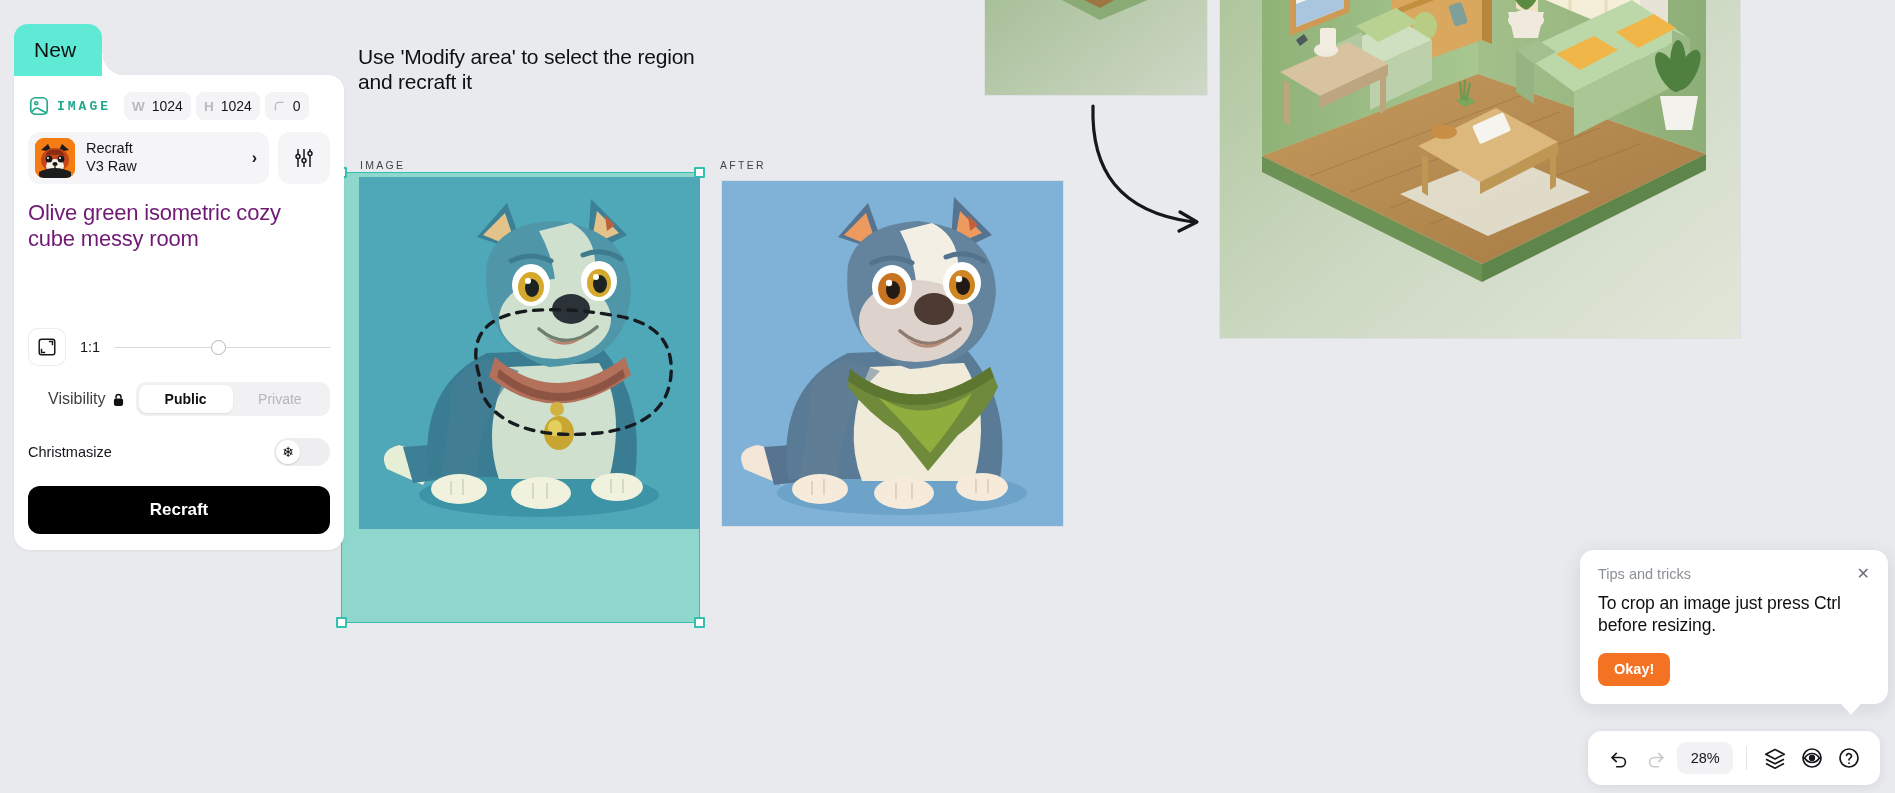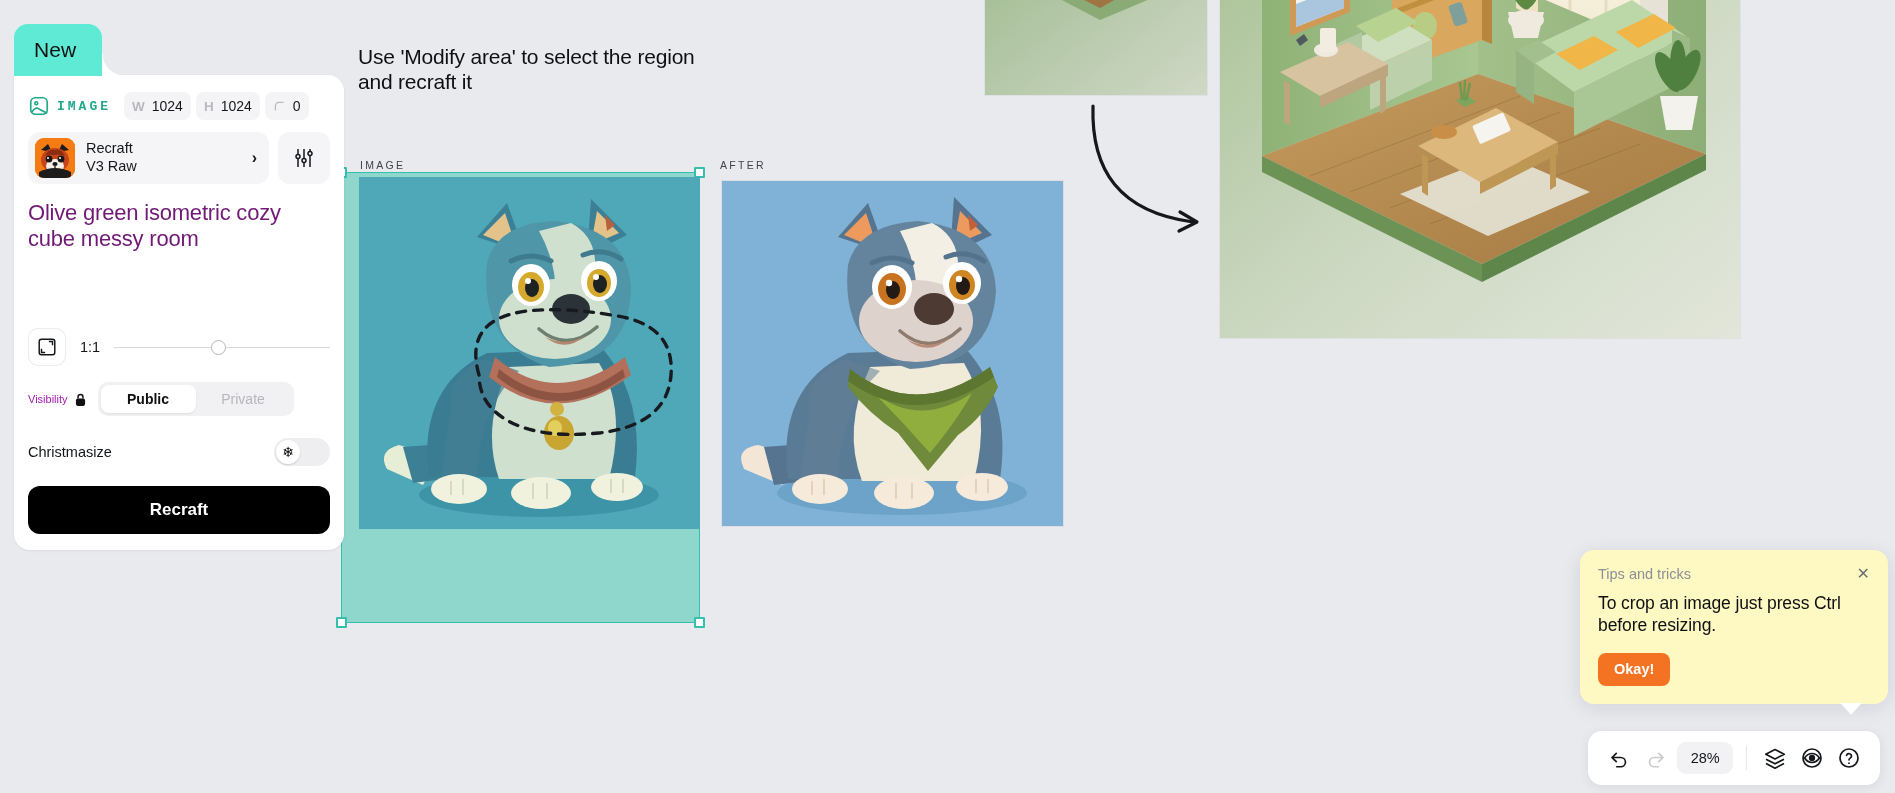--- a/index.html
+++ b/index.html
@@ -94,21 +94,21 @@
   .opt-icon-box.bordered { box-shadow: 0 0 0 1px #ececed inset; }
   .opt-label { font-size: 14.5px; color: #14161a; display: flex; align-items: center; gap: 7px; white-space: nowrap; }
   .slider { flex: 1; position: relative; height: 20px; display: flex; align-items: center; min-width: 110px; }
   .slider .track { position: absolute; left: 0; right: 0; height: 1px; background: #d8d8dc; }
   .slider .knob {
     position: absolute; width: 15px; height: 15px; border-radius: 50%;
     background: #fff; border: 1px solid #b6b6bc; cursor: pointer;
   }
 
   .vis-row { display: flex; align-items: center; gap: 12px; margin-top: 16px; }
-  .vis-label { font-size: 11px; color: #a21caf; display: flex; align-items: center; gap: 7px; }
+  .vis-label { font-size: 16px; color: #404040; display: flex; align-items: center; gap: 7px; margin-left: 20px; }
   .seg {
     display: flex; background: #f1f1f4; border-radius: 10px; padding: 3px;
     width: 196px; height: 34px;
   }
   .seg div {
     flex: 1; display: flex; align-items: center; justify-content: center;
     font-size: 14px; border-radius: 8px; cursor: pointer;
   }
   .seg .on { background: #fff; color: #111; font-weight: 700; box-shadow: 0 1px 2px rgba(0,0,0,.08); }
   .seg .off { color: #b6b6bc; }
@@ -176,21 +176,21 @@
   .room-big {
     position: absolute; left: 1220px; top: -96px; width: 520px; height: 434px;
     overflow: hidden; background: #cdd9c3;
     box-shadow: 0 0 0 1px rgba(0,0,0,.04);
   }
   .arrow-svg { position: absolute; left: 1085px; top: 100px; width: 130px; height: 145px; }
 
   
   .tips {
     position: absolute; left: 1580px; top: 550px; width: 308px;
-    background: #fef9c3; border-radius: 14px; padding: 16px 18px 18px 18px;
+    background: #ffffff; border-radius: 14px; padding: 16px 18px 18px 18px;
     box-shadow: 0 4px 20px rgba(20,22,26,.10);
   }
   .tips-head { display: flex; align-items: flex-start; justify-content: space-between; }
   .tips-title { font-size: 14.5px; color: #8b8f96; }
   .tips-close { color: #6c7076; font-size: 16px; line-height: 1; cursor: pointer; }
   .tips-body { margin-top: 10px; font-size: 17.5px; line-height: 1.28; color: #0e1013; letter-spacing: -.1px; }
   .tips-ok {
     margin-top: 16px; display: inline-flex; align-items: center; justify-content: center;
     height: 33px; padding: 0 16px; border-radius: 8px; background: #f47322;
     color: #fff; font-size: 14.5px; font-weight: 700; cursor: pointer; border: none;

